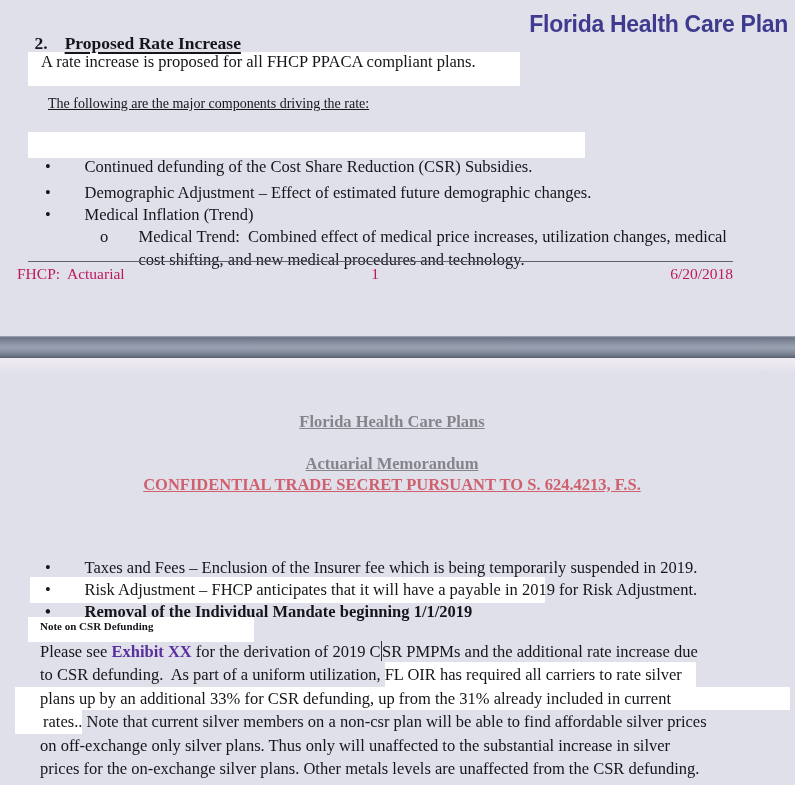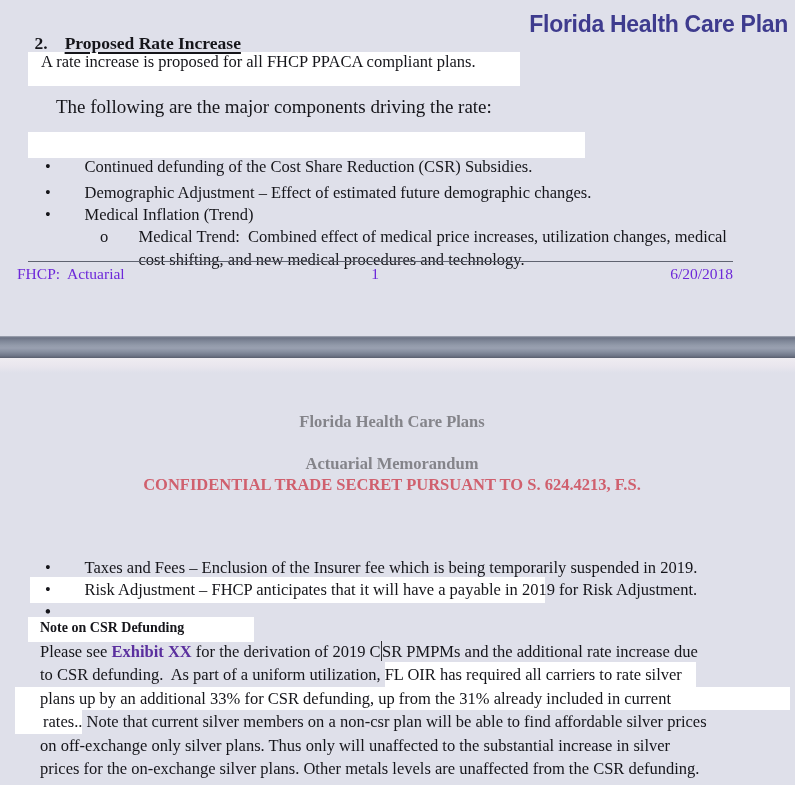--- a/index.html
+++ b/index.html
@@ -25,51 +25,51 @@
   }
   .logo{
     right:7px;top:11px;
     font-family:"Liberation Sans", sans-serif;
     font-weight:bold;font-size:23px;
     color:#3e3b8e;letter-spacing:-0.3px;
     z-index:2;white-space:pre;
   }
   .intro-box{left:28px;top:52px;width:492px;height:34px;display:flex;align-items:flex-start;}
   .intro-box .t{padding-left:13px;font-size:16.5px;white-space:pre;}
-  .lead{left:56px;top:96px;font-size:19px;}
+  .lead{left:48px;top:96px;font-size:14px;text-decoration:underline;}
   .brow{font-size:16.5px;line-height:20px;left:68px;}
   .brow .dot{position:absolute;left:-23px;}
   .subrow{font-size:16.5px;line-height:20px;left:122px;}
   .subrow .o{position:absolute;left:-22px;}
   .footer-line{left:28px;top:261px;width:705px;height:1px;background:#5f6370;z-index:2;}
   .footer-row{
     left:17px;top:265px;width:716px;
     display:flex;justify-content:space-between;
-    font-size:15.5px;color:#6d28d9;z-index:2;white-space:pre;
+    font-size:15.5px;color:#be185d;z-index:2;white-space:pre;
   }
   .footer-row .c{position:absolute;left:50%;transform:translateX(-50%);}
   
   .sep-bar{
     left:0;top:336px;width:795px;height:22px;z-index:3;
     background:linear-gradient(180deg,
       #a6acb9 0%,#6b7284 8%,#7e8697 22%,#929aaa 42%,
       #99a0b0 55%,#868e9f 72%,#6e7587 90%,#585e6d 100%);
   }
   .page-gap{
     left:0;top:358px;width:795px;height:15px;z-index:1;
     background:linear-gradient(180deg,#efecf1 0%,#e9e6ee 55%,#dfe0ea 100%);
   }
   
-  .center-h{left:0;top:0;width:784px;text-align:center;font-weight:bold;font-size:16.5px;z-index:2;position:absolute;white-space:pre;}
+  .center-h{left:0;top:0;width:784px;text-align:center;font-weight:bold;font-size:16.5px;z-index:2;position:absolute;white-space:pre;text-decoration:underline;}
   .grey-h{color:#84848a;}
   .red-h{color:#d0606e;text-align:center;}
   .p2title{top:412px;}
   .p2subtitle{top:454px;}
   .p2conf{top:475px;}
-  .note-head{left:40px;top:620px;font-weight:bold;font-size:14px;}
+  .note-head{left:40px;top:620px;font-weight:bold;font-size:11px;}
   
   .paragraph{
     position:absolute;left:40px;top:640px;width:735px;z-index:2;
     font-size:16.5px;line-height:23.4px;
   }
   .pline{white-space:pre;height:23.4px;}
   .pline span{white-space:pre;}
   .link{color:#5a2f9e;font-weight:bold;}
   .hl{background:#ffffff;padding-top:3px;padding-bottom:3px;}
   .hl-extend-right{padding-right:14px;}
@@ -132,21 +132,21 @@
 
   <div class="txt brow" style="top:538px;">
     <span class="dot">•</span><span>Taxes and Fees – Enclusion of the Insurer fee which is being temporarily suspended in 2019.</span>
   </div>
   <div class="txt brow" style="top:560px;">
     <span class="dot">•</span><span>Risk Adjustment – FHCP anticipates that it will have a payable in 2019 for Risk Adjustment.</span>
   </div>
 
   <div class="hlbox" style="left:30px;top:577px;width:515px;height:26px;"></div>
   <div class="txt brow bold" style="top:582px;">
-    <span class="dot">•</span>
+    <span class="dot">•</span><span>Removal of the Individual Mandate beginning 1/1/2019</span>
   </div>
 
   <div class="hlbox" style="left:28px;top:617px;width:226px;height:25px;"></div>
   <div class="abs txt note-head">Note on CSR Defunding</div>
 
   <div class="paragraph">
     <div class="pline"><span>Please see </span><span class="link">Exhibit XX</span><span> for the derivation of 2019 C</span><span class="caret"></span><span>SR PMPMs and the additional rate increase due</span></div>
     <div class="pline"><span>to CSR defunding.  As part of a uniform utilization, </span><span class="hl hl-extend-right">FL OIR has required all carriers to rate silver</span></div>
     <div class="pline full-hl"><span>plans up by an additional 33% for CSR defunding, up from the 31% already included in current</span></div>
     <div class="pline"><span class="hl hl-extend-left">rates..</span><span> Note that current silver members on a non-csr plan will be able to find affordable silver prices</span></div>

